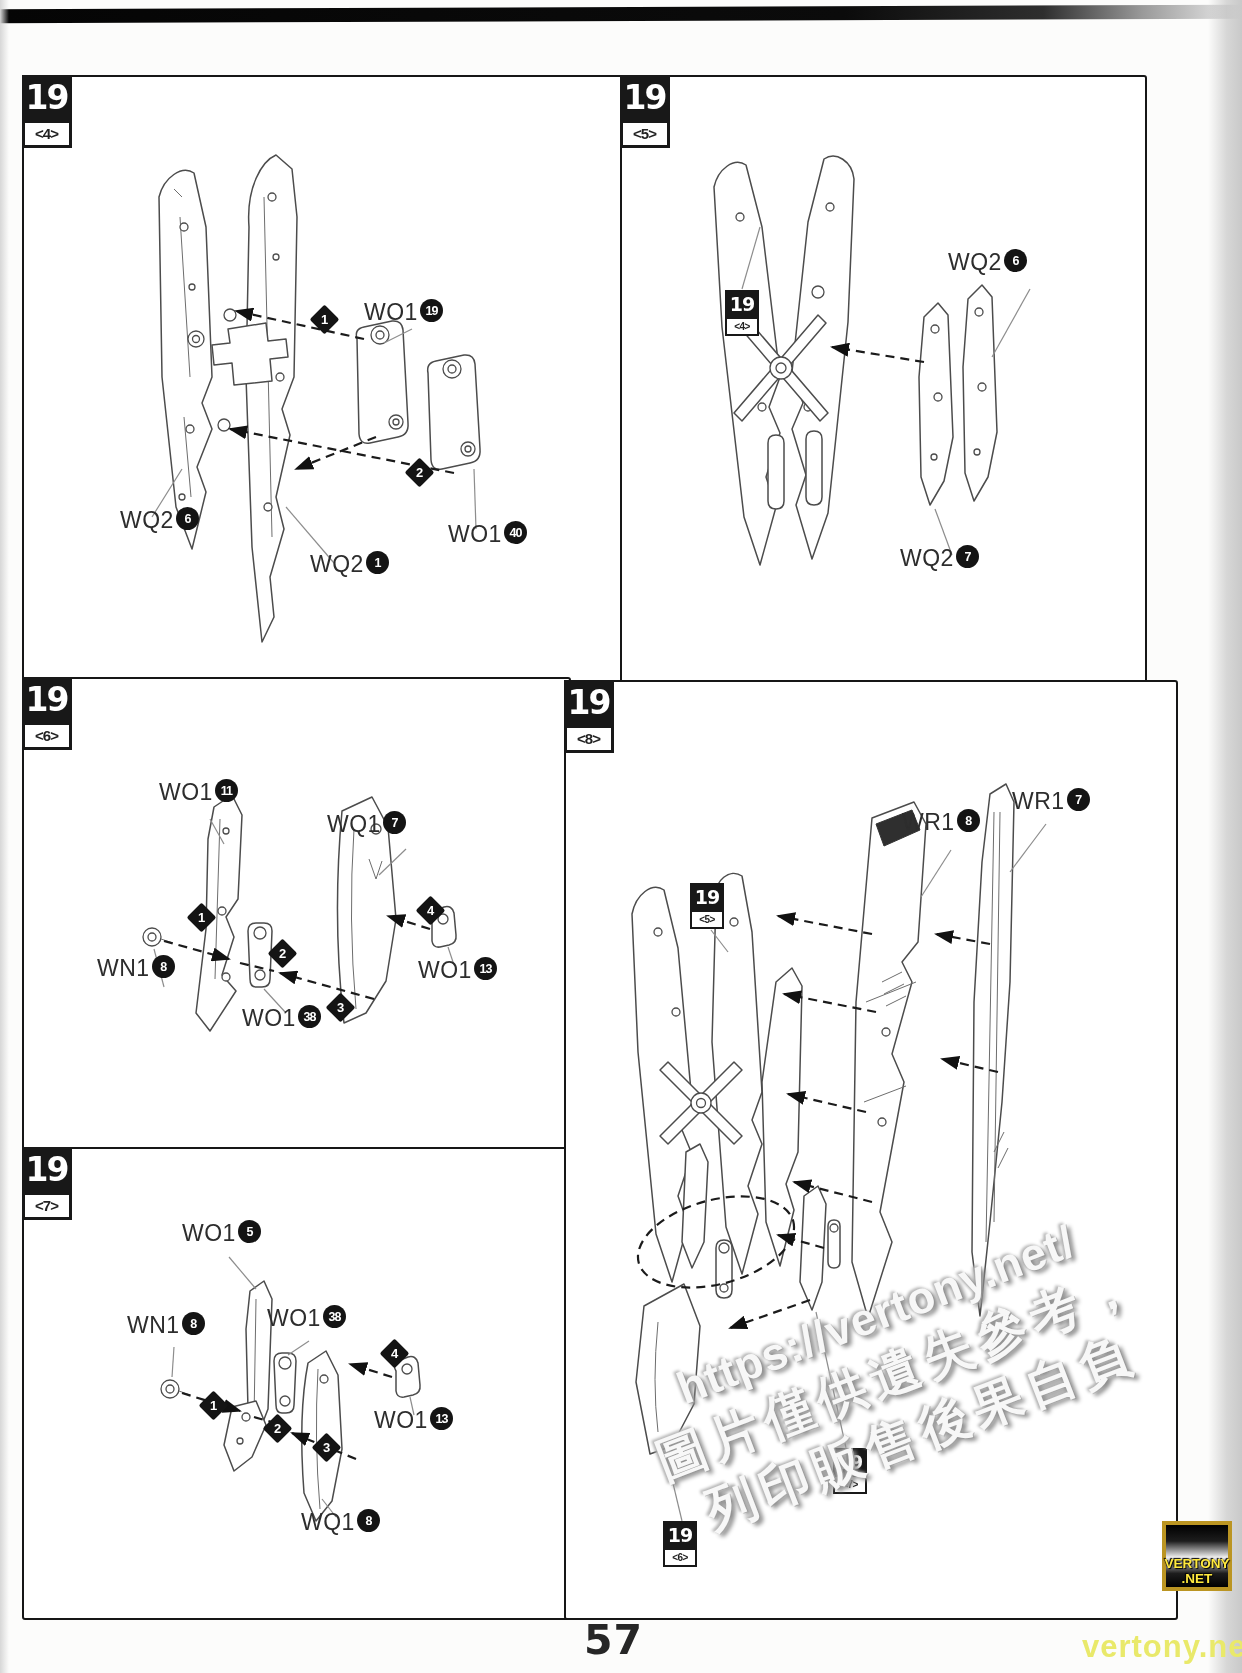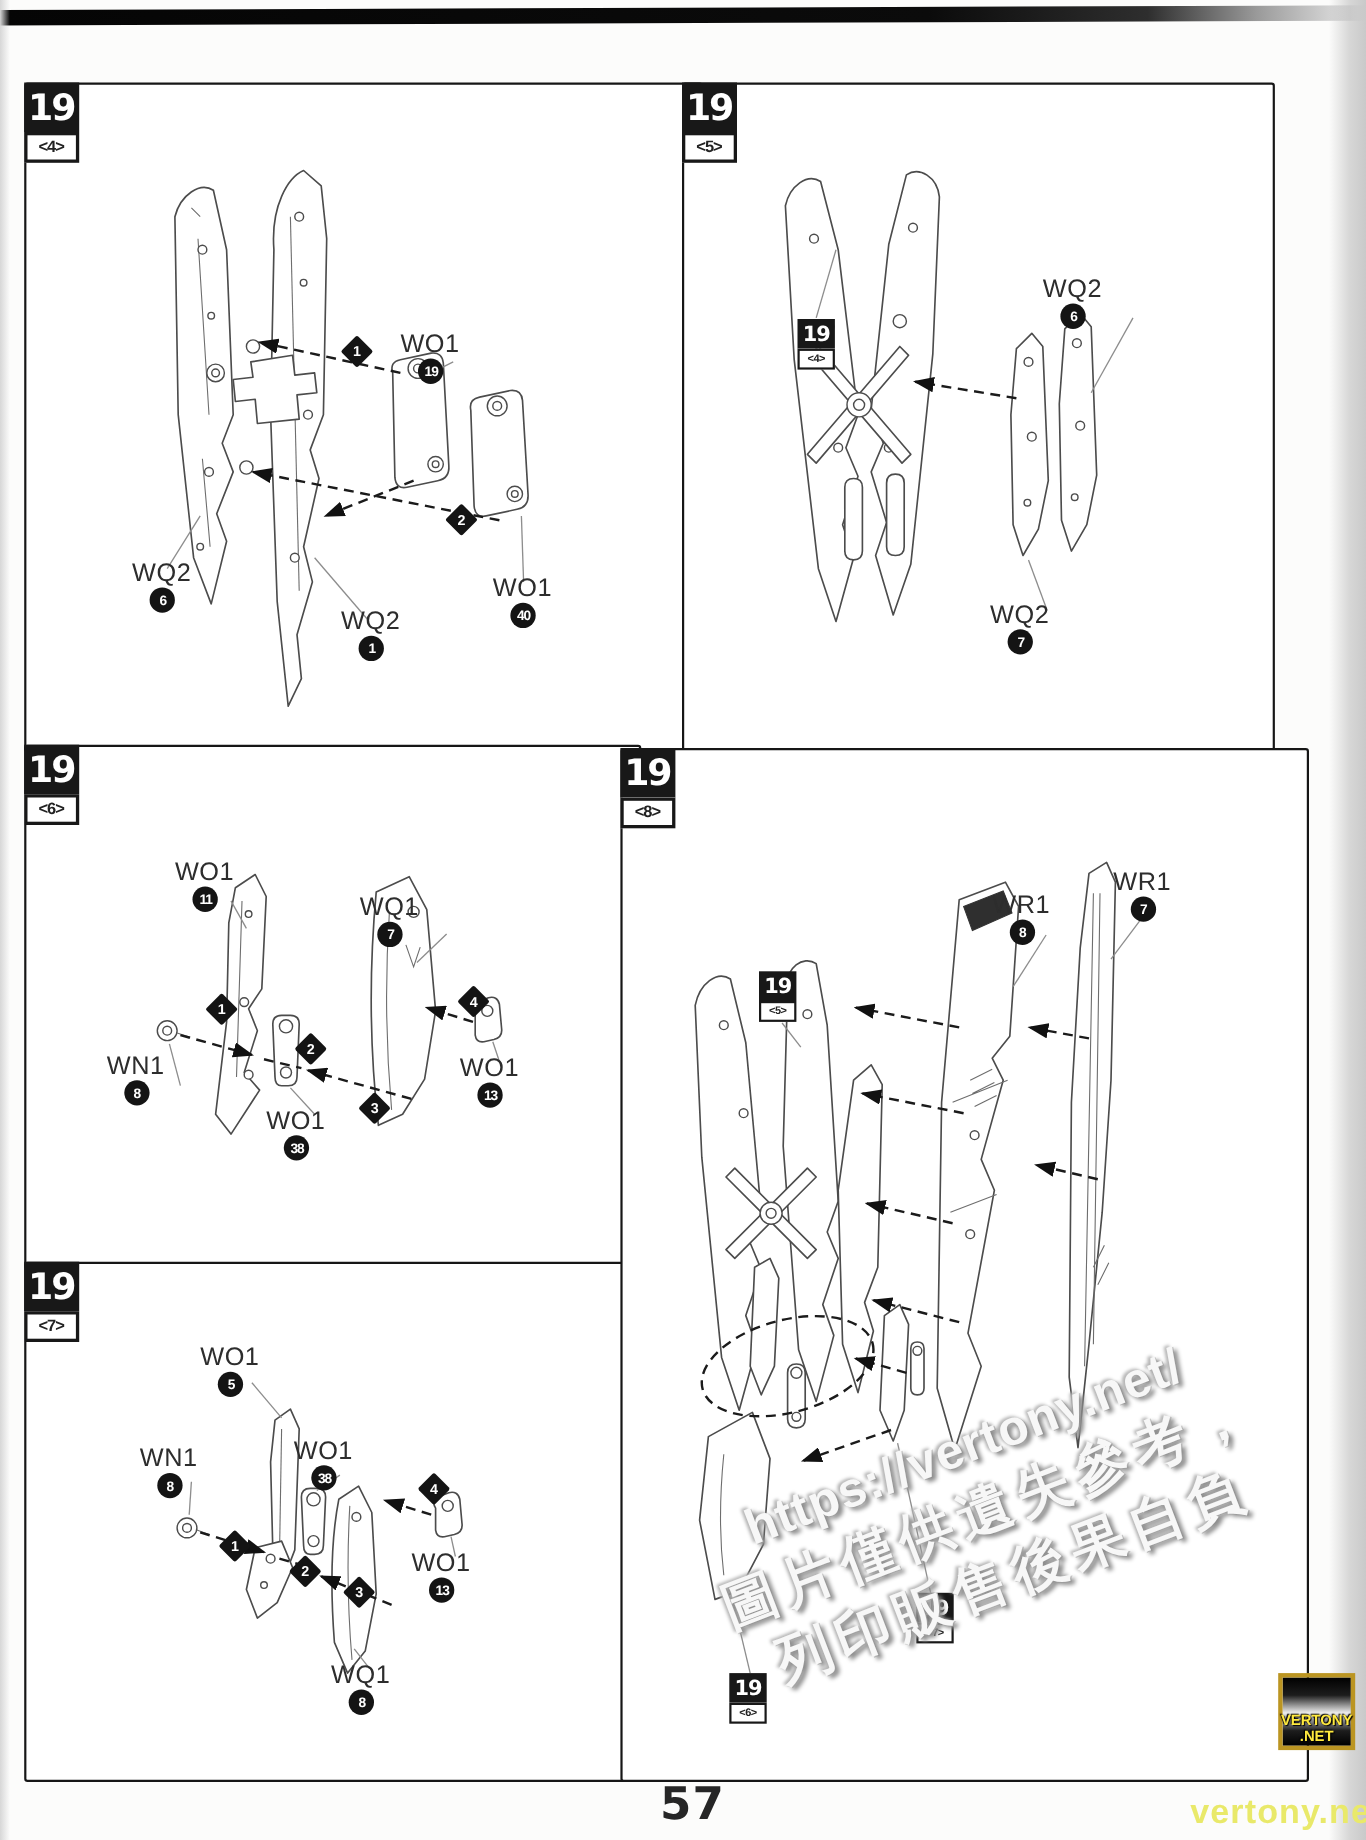--- a/index.html
+++ b/index.html
@@ -7,58 +7,58 @@
         font-family:"Liberation Sans", sans-serif;color:#222;}
   
   .top-bar{position:absolute;left:0;top:7px;width:1242px;height:14px;
            background:linear-gradient(90deg,#050505 0%,#0b0b0b 68%,#2e2e2e 84%,#9a9a9a 92%,#efefef 100%);
            transform:rotate(-0.2deg);}
   .left-band{position:absolute;left:0;top:0;width:9px;height:100%;
              background:linear-gradient(90deg,#d7d7d7 0%,rgba(215,215,215,0) 100%);}
   .right-band{position:absolute;right:0;top:0;width:34px;height:100%;
               background:linear-gradient(90deg,rgba(190,190,190,0) 0%,rgba(178,178,178,.5) 55%,#c9c9c9 100%);}
   
-  .panel{position:absolute;border:2.5px solid #161616;border-radius:3px;background:#fff;padding-left:12px;}
+  .panel{position:absolute;border:2.5px solid #161616;border-radius:3px;background:#fff;}
   .panel svg{position:absolute;left:0;top:0;}
   
   .ph{position:absolute;top:-2.5px;left:-2.5px;width:50px;z-index:5;}
   .ph-num{height:45px;background:#181818;color:#fff;display:flex;align-items:center;justify-content:center;
           font-weight:800;font-size:33px;letter-spacing:-2px;font-family:"DejaVu Sans",sans-serif;}
   .ph-sub{height:22px;background:#fff;border:3px solid #181818;display:flex;align-items:center;justify-content:center;
           font-weight:700;font-size:15px;letter-spacing:-1px;}
   
   .refb{position:absolute;width:34px;z-index:5;}
   .refb-num{height:27px;background:#181818;color:#fff;display:flex;align-items:center;justify-content:center;
             font-weight:800;font-size:19px;letter-spacing:-1px;font-family:"DejaVu Sans",sans-serif;}
   .refb-sub{height:15px;background:#fff;border:2px solid #181818;display:flex;align-items:center;justify-content:center;
             font-weight:700;font-size:10px;letter-spacing:-0.5px;}
   
-  .plabel{position:absolute;display:flex;align-items:center;white-space:nowrap;z-index:4;
-          font-size:23px;color:#2d2d2d;letter-spacing:0.5px;flex-direction:column;}
+  .plabel{position:absolute;display:flex;align-items:flex-start;white-space:nowrap;z-index:4;
+          font-size:23px;color:#2d2d2d;letter-spacing:0.5px;}
   .circ{display:inline-flex;width:23px;height:23px;border-radius:50%;background:#141414;color:#fff;
         align-items:center;justify-content:center;font-size:12.5px;font-weight:700;letter-spacing:-1px;margin-left:2px;}
   
   .dia{position:absolute;width:21px;height:21px;background:#141414;transform:rotate(45deg);
        display:flex;align-items:center;justify-content:center;border-radius:2px;z-index:4;}
   .dia span{transform:rotate(-45deg);color:#fff;font-weight:700;font-size:13px;}
   
   .wm{position:absolute;left:575px;top:1282px;width:648px;transform:rotate(-21deg);
       text-align:center;z-index:6;color:#f7f7f7;font-weight:700;pointer-events:none;line-height:1.28;}
   .wm div{text-shadow:3px 4px 4px #8d8d8d,-2px -2px 3px #b5b5b5,1px 1px 0 #cfcfcf;}
   .wm-l1{font-size:45px;letter-spacing:1px;}
   .wm-l2,.wm-l3{font-size:50px;letter-spacing:7px;font-family:"DejaVu Sans",sans-serif;}
   
   .logo{position:absolute;left:1162px;top:1521px;width:62px;height:62px;border:4px solid #bb9522;z-index:7;
         background:linear-gradient(180deg,#000 0%,#1d1d1d 26%,#efefef 52%,#1d1d1d 78%,#000 100%);
         display:flex;flex-direction:column;align-items:center;justify-content:flex-end;
         color:#ffe93e;font-weight:800;font-size:13.5px;line-height:1.1;letter-spacing:0;
         text-shadow:1px 1px 1px #000,-1px -1px 1px #000;}
   .footer-site{position:absolute;left:1082px;top:1629px;font-size:31px;font-weight:800;color:#e9e96a;
                letter-spacing:1px;z-index:7;}
-  .pageno{position:absolute;left:600px;top:1616px;font-size:41px;font-weight:800;color:#262626;
+  .pageno{position:absolute;left:584px;top:1616px;font-size:41px;font-weight:800;color:#262626;
           letter-spacing:1px;font-family:"DejaVu Sans",sans-serif;}
   
   .part{stroke:#4c4c4c;stroke-width:1.5;fill:#fff;stroke-linejoin:round;}
   .det{stroke:#6d6d6d;stroke-width:1;fill:none;}
   .dark{stroke:#333;fill:#2f2f2f;}
   .dash{stroke:#1b1b1b;stroke-width:2.2;fill:none;stroke-dasharray:9 6;}
   .lead{stroke:#8d8d8d;stroke-width:1.2;fill:none;}
   .ring{stroke:#4c4c4c;stroke-width:1.3;fill:#fff;}
 </style>
 </head>

